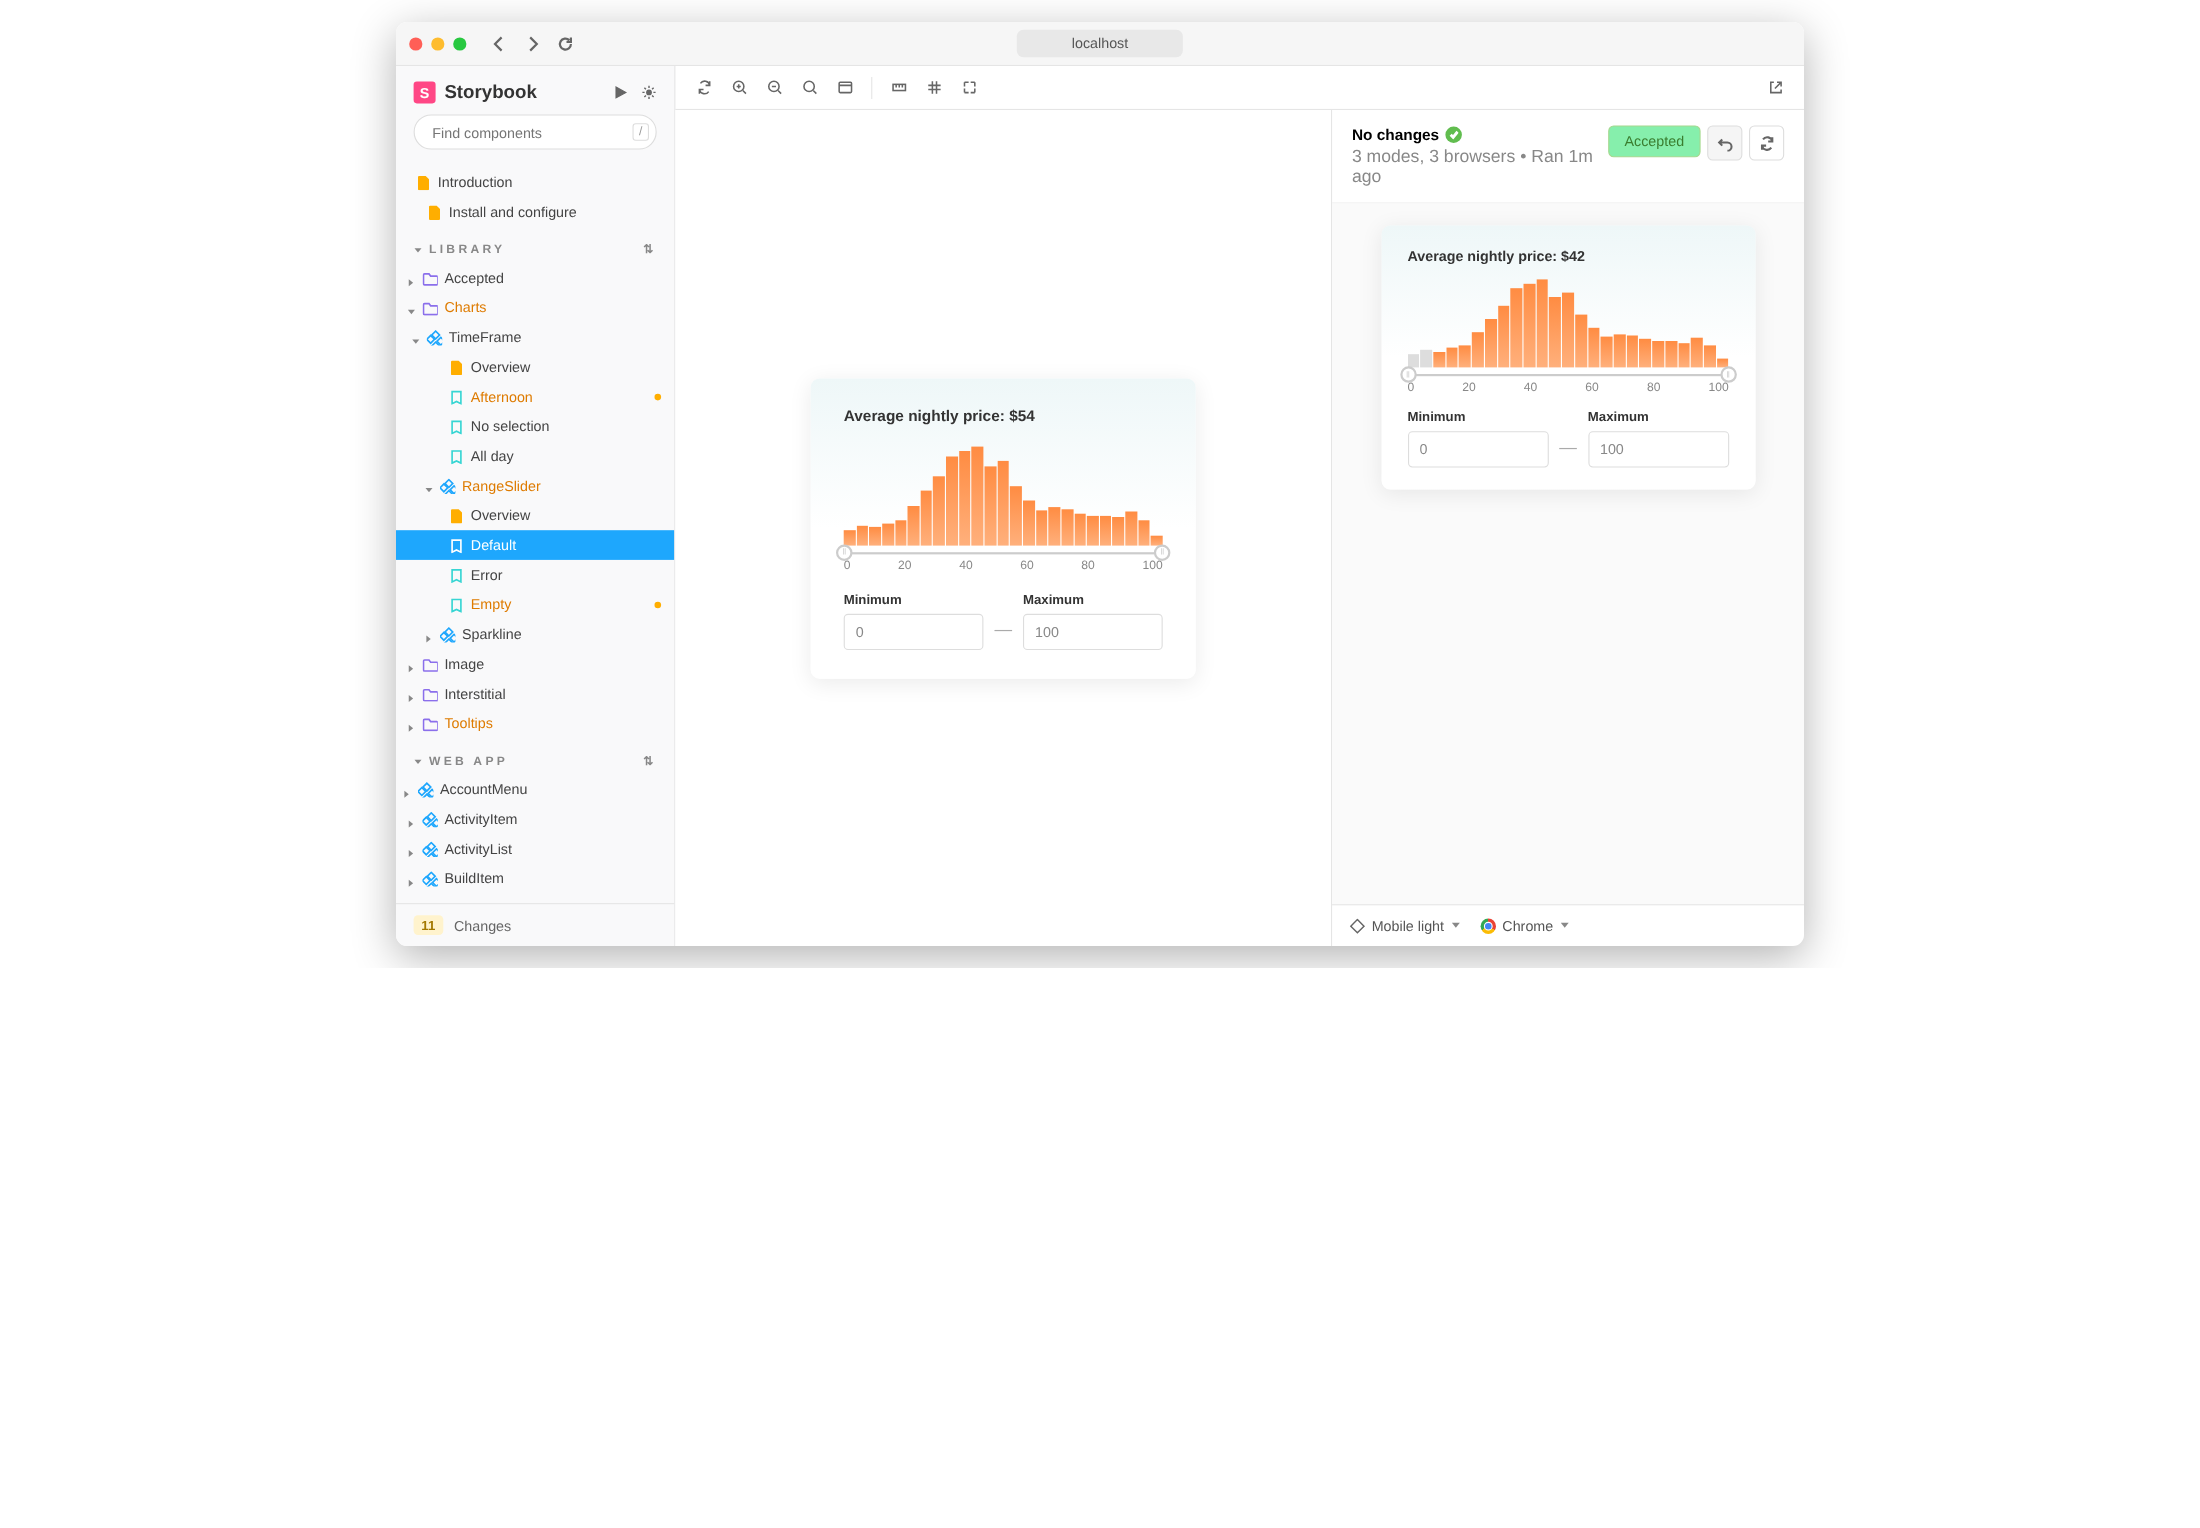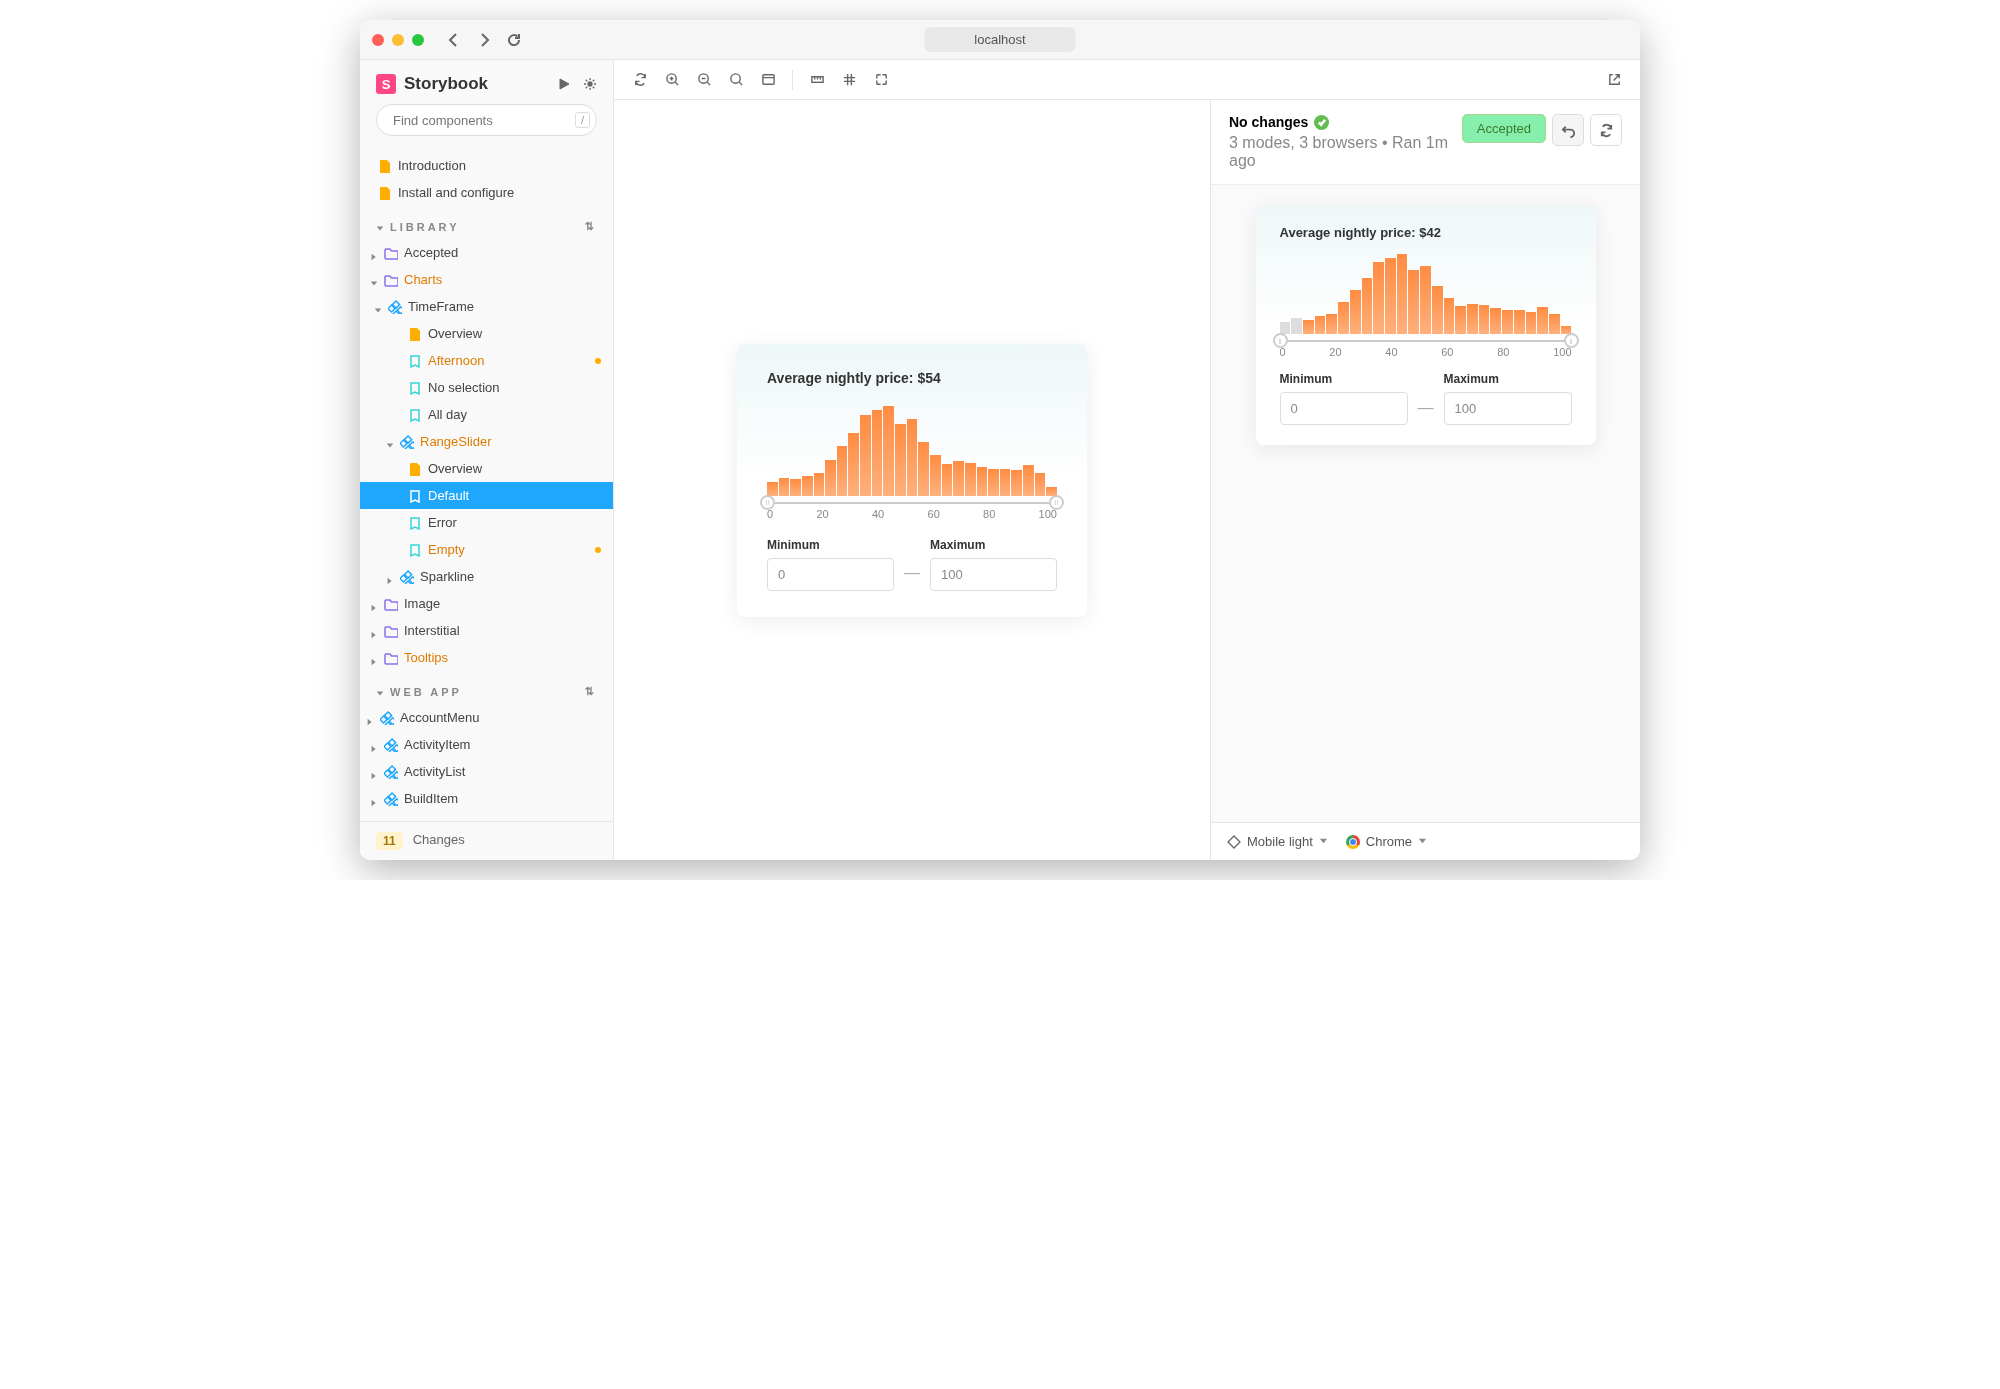--- a/index.html
+++ b/index.html
@@ -46,21 +46,21 @@
 .folder-ico { stroke: #8b6feb; fill: none; stroke-width: 1.5; }
 .comp-ico { stroke: #1ea7fd; fill: none; stroke-width: 1.5; }
 .story-ico { stroke: #37d5d3; fill: none; stroke-width: 1.5; }
 .dot-indicator { width: 6px; height: 6px; border-radius: 50%; background: #ffae00; margin-right: 12px; margin-left: auto; }
 
 .section-header { display: flex; align-items: center; padding: 14px 16px 6px 16px; font-size: 11px; letter-spacing: 3px; color: #888; font-weight: 600; }
 .section-header .caret { width: 8px; height: 8px; margin-right: 6px; }
 .section-header .caret svg { fill: #888; }
 .section-sort { margin-left: auto; cursor: pointer; }
 
-.changes-bar { border-top: 1px solid #e5e5e5; padding: 10px 16px; display: flex; align-items: flex-start; gap: 10px; font-size: 13px; color: #666; }
+.changes-bar { border-top: 1px solid #e5e5e5; padding: 10px 16px; display: flex; align-items: center; gap: 10px; font-size: 13px; color: #666; }
 .changes-badge { background: #fff3cd; color: #a37800; padding: 2px 7px; border-radius: 4px; font-size: 12px; font-weight: 600; }
 
 
 .content { flex: 1; display: flex; flex-direction: column; }
 .toolbar { height: 40px; border-bottom: 1px solid #e5e5e5; display: flex; align-items: center; padding: 0 12px; gap: 4px; }
 .toolbar-btn { width: 28px; height: 28px; display: flex; align-items: center; justify-content: center; cursor: pointer; border-radius: 4px; }
 .toolbar-btn svg { width: 15px; height: 15px; stroke: #666; fill: none; stroke-width: 1.5; }
 .toolbar-sep { width: 1px; height: 20px; background: #e5e5e5; margin: 0 6px; }
 .toolbar-spacer { flex: 1; }
 
@@ -200,21 +200,21 @@
         </div>
       </div>
 
       <div class="tree">
         <div class="tree-item" style="padding-left:18px">
           <svg class="ico doc-ico" viewBox="0 0 14 14">
               <use href="#doc"></use>
             </svg>
           <span>Introduction</span>
         </div>
-        <div class="tree-item" style="padding-left:18px">
+        <div class="tree-item" style="padding-left:28px">
           <svg class="ico doc-ico" viewBox="0 0 14 14">
               <use href="#doc"></use>
             </svg>
           <span>Install and configure</span>
         </div>
 
         <div class="section-header">
           <span class="caret"><svg viewBox="0 0 10 10">
                 <use href="#caret-down"></use>
               </svg></span>

